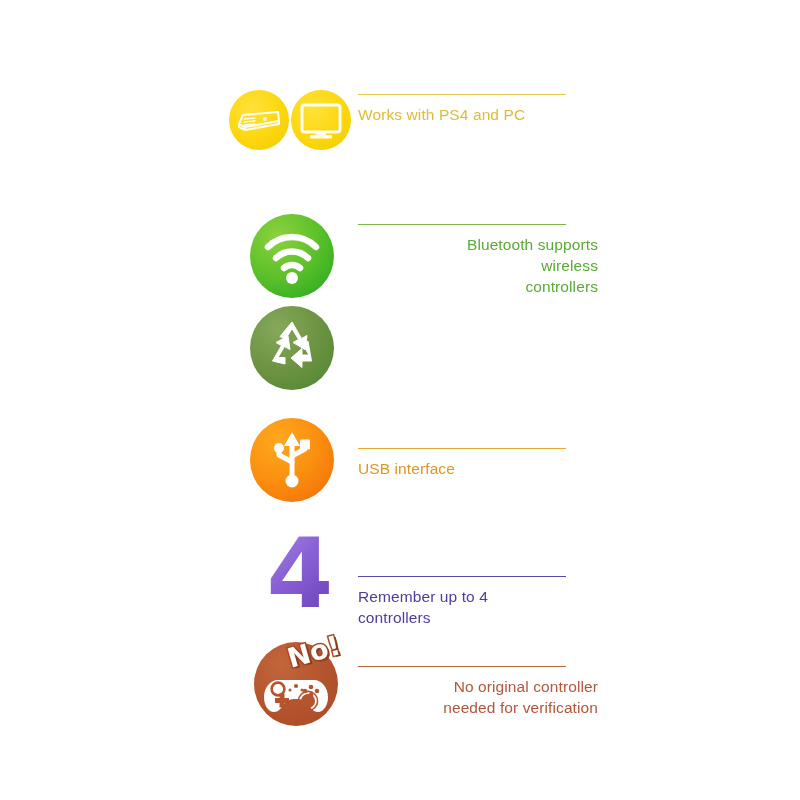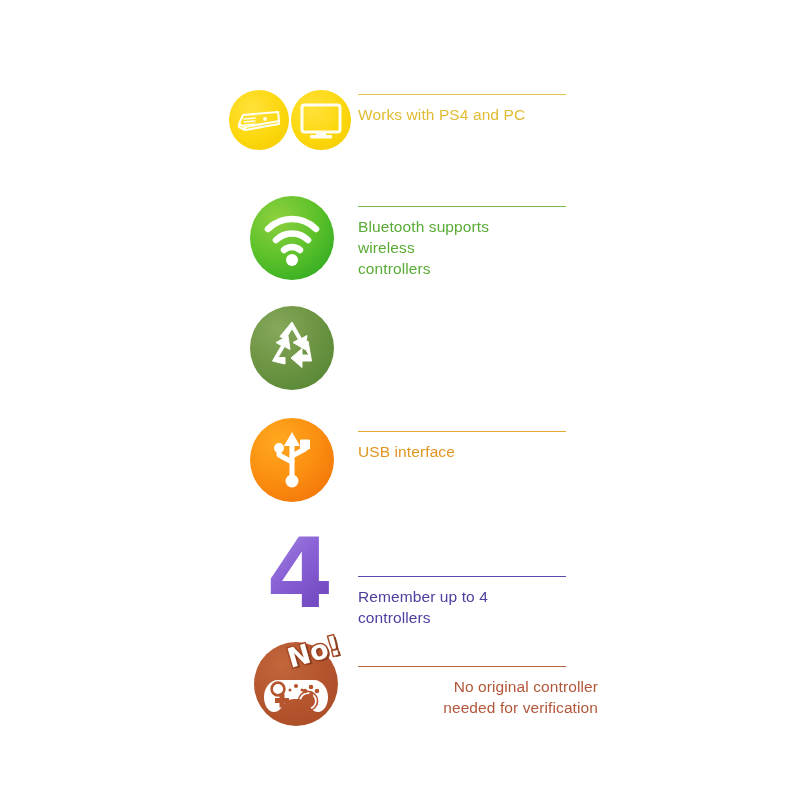--- a/index.html
+++ b/index.html
@@ -130,21 +130,21 @@
         </svg>
       </div>
     </div>
 
     <div class="text-area" style="top:34px;">
       <div class="divider" style="background:#e6c84f;"></div>
       <div class="feature-text" style="color:#e0bb33;">Works with PS4 and PC</div>
     </div>
   </div>
 
-  <div class="feature-row" style="top:190px;height:110px;">
+  <div class="feature-row" style="top:208px;height:110px;text-align:right;">
 
     <div class="icon-area" style="left:250px;top:6px;width:84px;height:84px;">
       <div class="circle c-bt">
         <svg width="84" height="84" viewBox="0 0 84 84">
           <g fill="none" stroke="#ffffff" stroke-width="6.5" stroke-linecap="round">
             <path d="M18 33 A34 34 0 0 1 66 33"></path>
             <path d="M26 44 A23 23 0 0 1 58 44"></path>
             <path d="M34 54 A12.5 12.5 0 0 1 50 54"></path>
           </g>
           <circle cx="42" cy="64" r="6" fill="#ffffff"></circle>
@@ -187,21 +187,21 @@
             <path d="M42 38 L55 31 L55 26"></path>
           </g>
           <path d="M42 14 L50 28 L34 28 Z" fill="#ffffff"></path>
           <circle cx="42" cy="63" r="6.5" fill="#ffffff"></circle>
           <circle cx="29" cy="30" r="5" fill="#ffffff"></circle>
           <rect x="50" y="21.5" width="10" height="10" rx="1.2" fill="#ffffff"></rect>
         </svg>
       </div>
     </div>
 
-    <div class="text-area" style="top:17px;">
+    <div class="text-area" style="top:34px;">
       <div class="divider" style="background:#e5a830;"></div>
       <div class="feature-text" style="color:#e0951f;">USB interface</div>
     </div>
   </div>
 
   <div class="feature-row" style="top:526px;height:100px;">
 
     <div class="icon-area" style="left:258px;top:2px;width:84px;height:92px;">
       <div class="big-number">4</div>
     </div>

